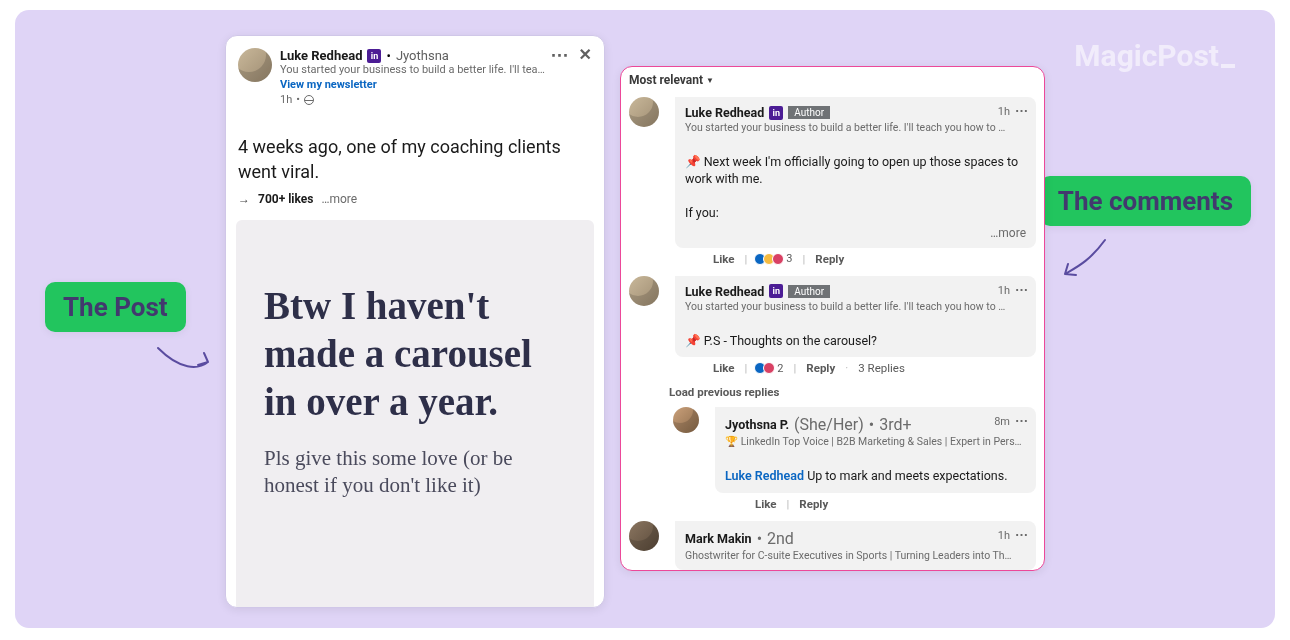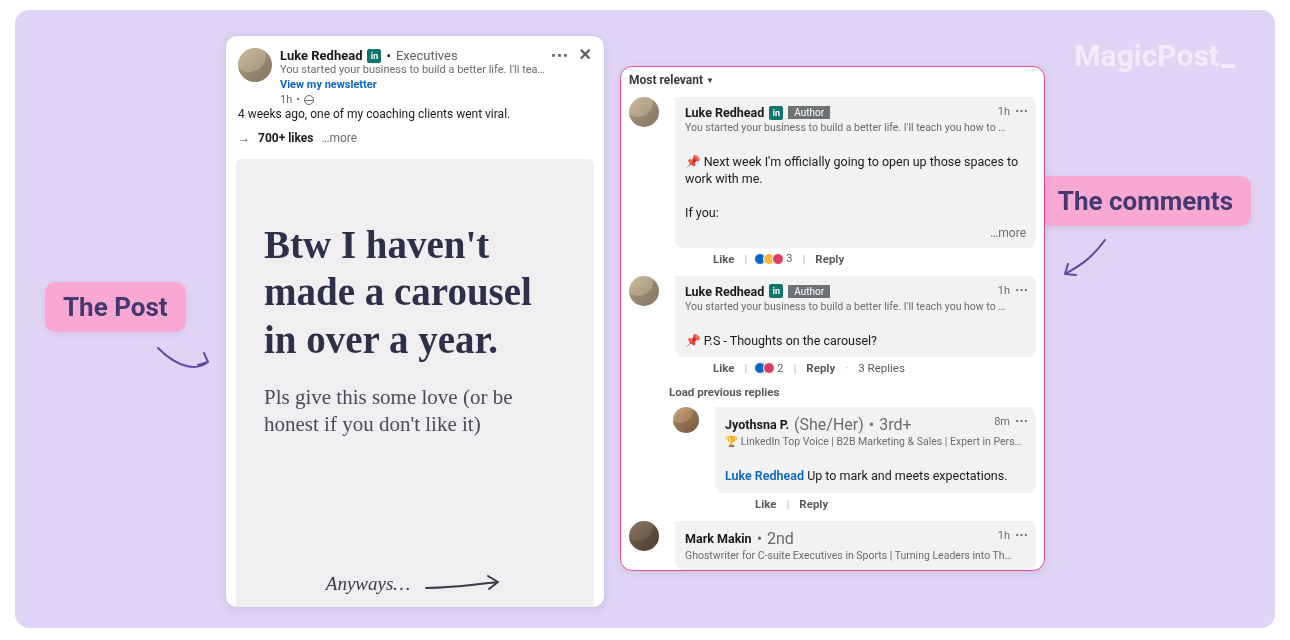--- a/index.html
+++ b/index.html
@@ -1,42 +1,42 @@
 <!DOCTYPE html>
 <html><head>
 <meta charset="utf-8">
 <style>
 *{box-sizing:border-box;margin:0;padding:0;}
 body{font-family:-apple-system,BlinkMacSystemFont,"Segoe UI",Roboto,Helvetica,Arial,sans-serif;background:#fff;}
 .stage{width:1290px;height:640px;position:relative;}
 .canvas{position:absolute;left:15px;top:10px;width:1260px;height:618px;background:#dfd4f6;border-radius:14px;overflow:hidden;}
 .brand{position:absolute;right:40px;top:28px;font-size:30px;font-weight:700;color:#f1ecfb;}
 .brand .cursor{display:inline-block;width:14px;height:4px;background:#f1ecfb;margin-left:2px;vertical-align:-2px;}
-.callout{position:absolute;background:#f9a8d4;border-radius:10px;padding:10px 18px;font-size:26px;font-weight:700;color:#42396e;box-shadow:0 2px 8px rgba(0,0,0,.06);}
+.callout{position:absolute;background:#22c55e;border-radius:10px;padding:10px 18px;font-size:26px;font-weight:700;color:#42396e;box-shadow:0 2px 8px rgba(0,0,0,.06);}
 .arrow{position:absolute;stroke:#5a4ca0;stroke-width:2;fill:none;stroke-linecap:round;}
 
 .post-card{position:absolute;left:210px;top:25px;width:380px;height:573px;background:#fff;border:1px solid #d0c7e8;border-radius:12px;box-shadow:0 2px 10px rgba(0,0,0,.08);padding:12px 12px 0 12px;overflow:hidden;}
 .post-hdr{display:flex;}
 .avatar{width:34px;height:34px;border-radius:50%;background:linear-gradient(135deg,#c9b89a,#9c8a70);flex:none;margin-right:8px;box-shadow:inset -6px -10px 0 rgba(0,0,0,.15);}
 .avatar.sm{width:30px;height:30px;}
 .avatar.xs{width:26px;height:26px;}
 .post-who{flex:1;min-width:0;}
 .name-row{display:flex;align-items:center;gap:5px;font-size:13px;}
 .name-row .nm{font-weight:700;color:#1a1a1a;}
 .name-row .rel{color:#606060;font-weight:400;}
-.li-badge{width:14px;height:14px;background:#0f766e;border-radius:2px;color:#fff;font-size:9px;font-weight:700;display:flex;align-items:center;justify-content:center;}
+.li-badge{width:14px;height:14px;background:#4c1d95;border-radius:2px;color:#fff;font-size:9px;font-weight:700;display:flex;align-items:center;justify-content:center;}
 .byline{font-size:11px;color:#6b6b6b;white-space:nowrap;overflow:hidden;text-overflow:ellipsis;}
 .newsletter{font-size:11px;color:#0a66c2;font-weight:700;margin-top:2px;}
 .meta-row{font-size:11px;color:#6b6b6b;margin-top:2px;display:flex;align-items:center;gap:4px;}
 .globe{width:10px;height:10px;border:1px solid #6b6b6b;border-radius:50%;position:relative;}
 .globe::before{content:"";position:absolute;left:0;right:0;top:50%;border-top:1px solid #6b6b6b;}
 .post-acts{display:flex;gap:10px;align-items:flex-start;}
 .icon-btn{color:#606060;font-size:18px;font-weight:700;line-height:14px;cursor:pointer;}
 .icon-close{font-size:16px;}
-.post-body{font-size:12px;color:#1a1a1a;margin-top:0;line-height:1.4;}
+.post-body{font-size:18px;color:#1a1a1a;margin-top:28px;line-height:1.4;}
 .likes-row{display:flex;align-items:center;gap:8px;font-size:12px;margin-top:8px;color:#1a1a1a;}
 .likes-row .ar{color:#404040;}
 .likes-row b{font-weight:700;}
 .likes-row .more{color:#6b6b6b;}
 .carousel{margin:14px -2px 0;background:#f0eef1;border-radius:6px;height:460px;padding:62px 28px 0 28px;position:relative;}
 .carousel-h{font-family:Georgia,"Times New Roman",serif;font-weight:800;font-size:39px;line-height:1.22;color:#2e2f49;}
 .carousel-sub{font-family:Georgia,"Times New Roman",serif;font-size:21px;color:#4a4a5c;margin-top:20px;line-height:1.3;}
 .anyways{position:absolute;bottom:24px;left:0;right:0;display:flex;align-items:center;justify-content:center;gap:14px;font-family:Georgia,serif;font-style:italic;color:#3a3a46;font-size:19px;}
 .anyways svg{stroke:#3a3a46;}
 
@@ -87,21 +87,21 @@
     </svg>
 
     <div class="post-card">
       <div class="post-hdr">
         <div class="avatar"></div>
         <div class="post-who">
           <div class="name-row">
             <span class="nm">Luke Redhead</span>
             <span class="li-badge">in</span>
             <span>•</span>
-            <span class="rel">Executives</span>
+            <span class="rel">Jyothsna</span>
           </div>
           <div class="byline">You started your business to build a better life. I'll tea…</div>
           <div class="newsletter">View my newsletter</div>
           <div class="meta-row">
             <span>1h</span>
             <span>•</span>
             <span class="globe"></span>
           </div>
         </div>
         <div class="post-acts">

